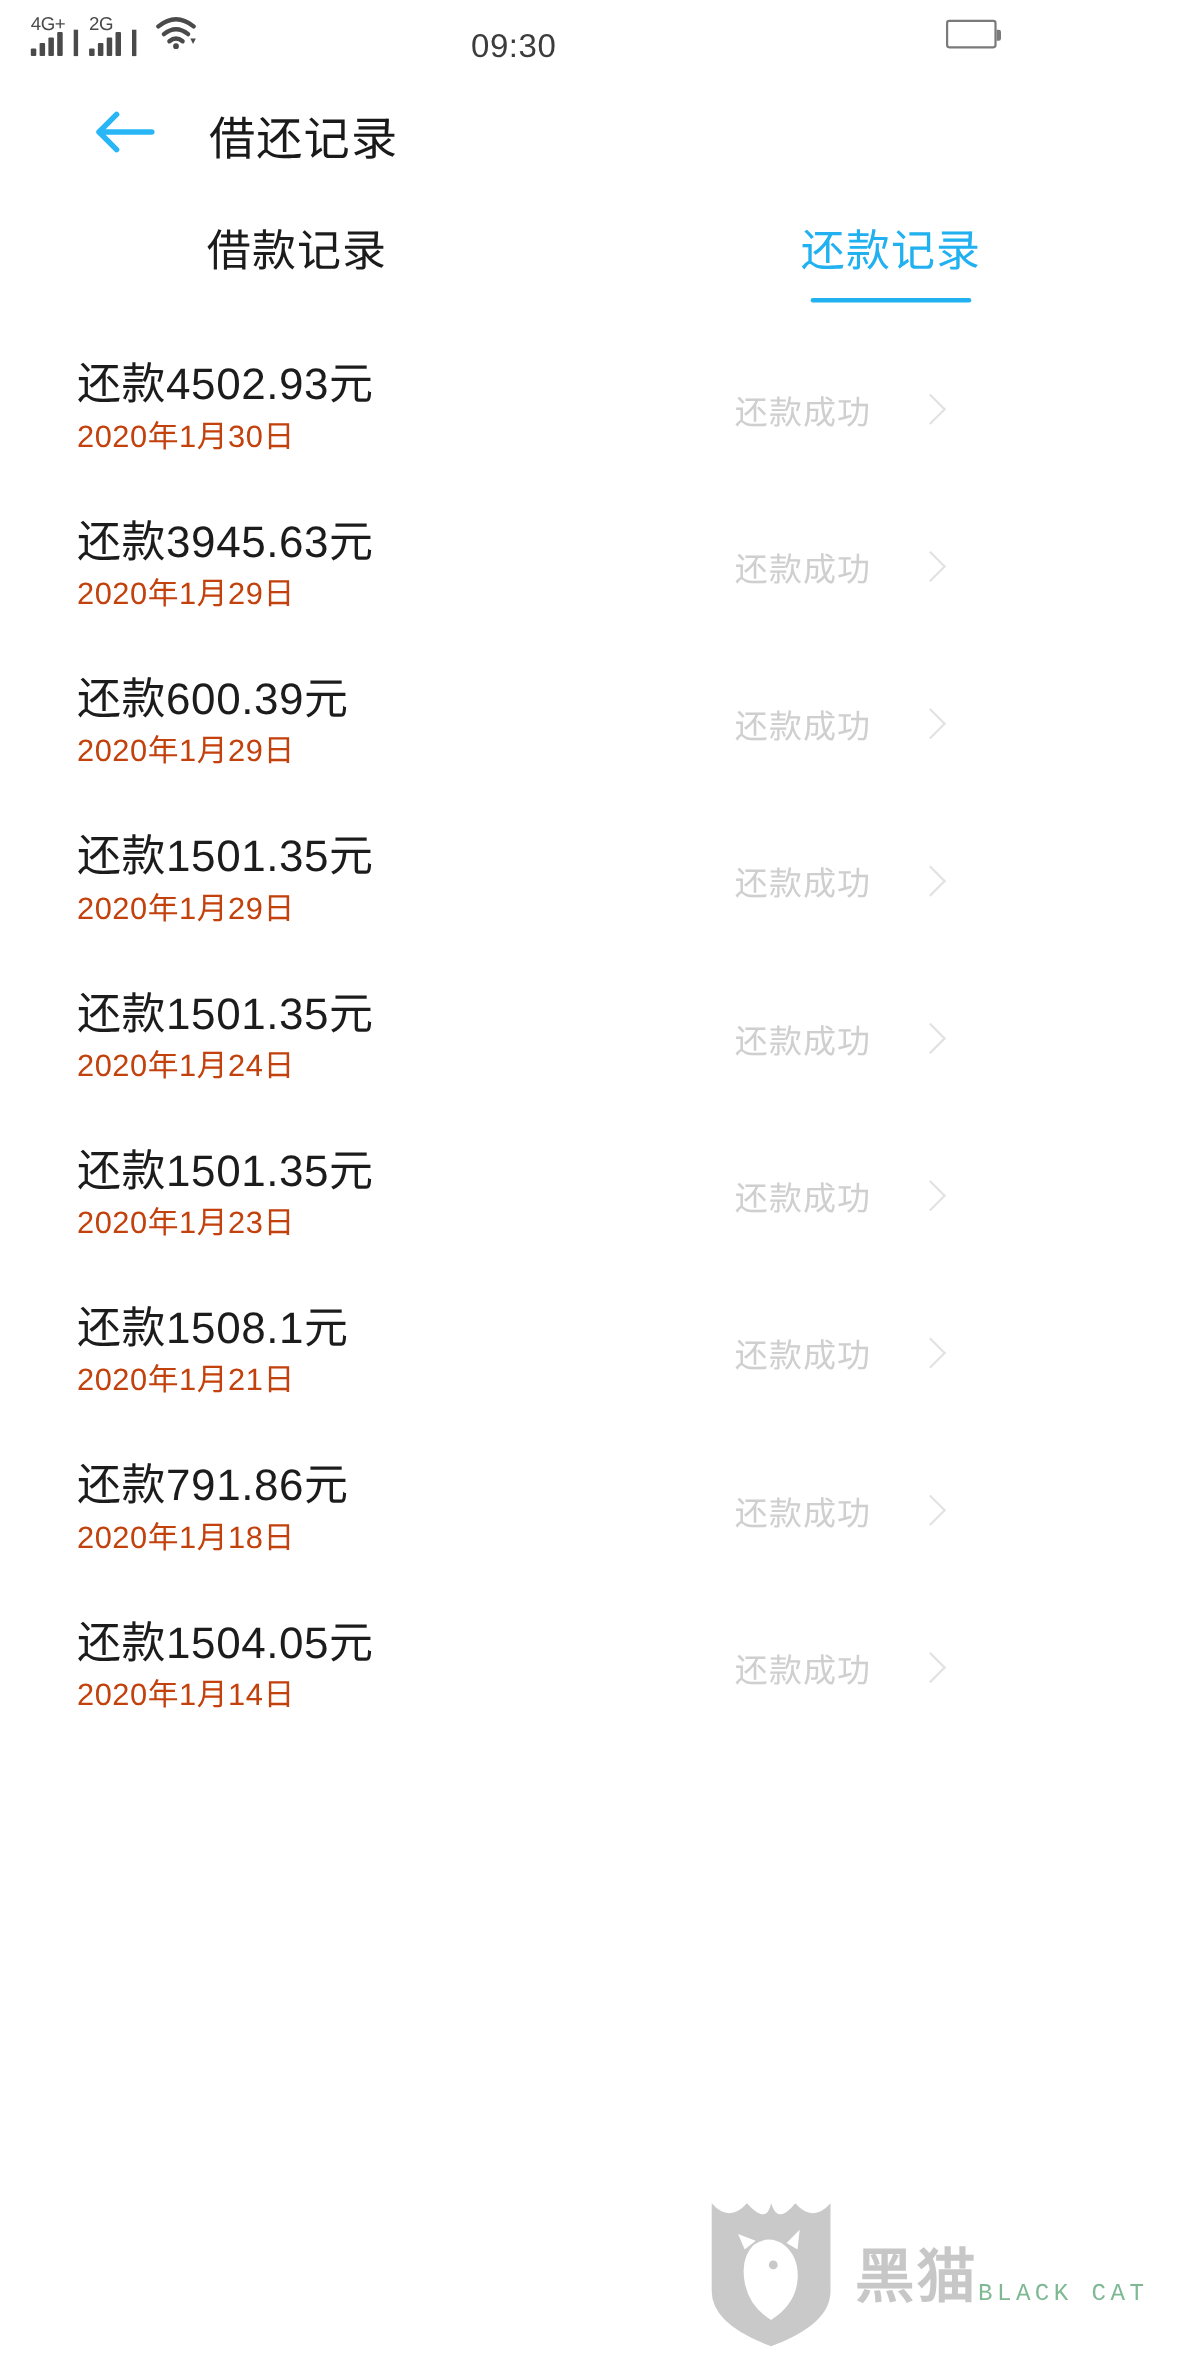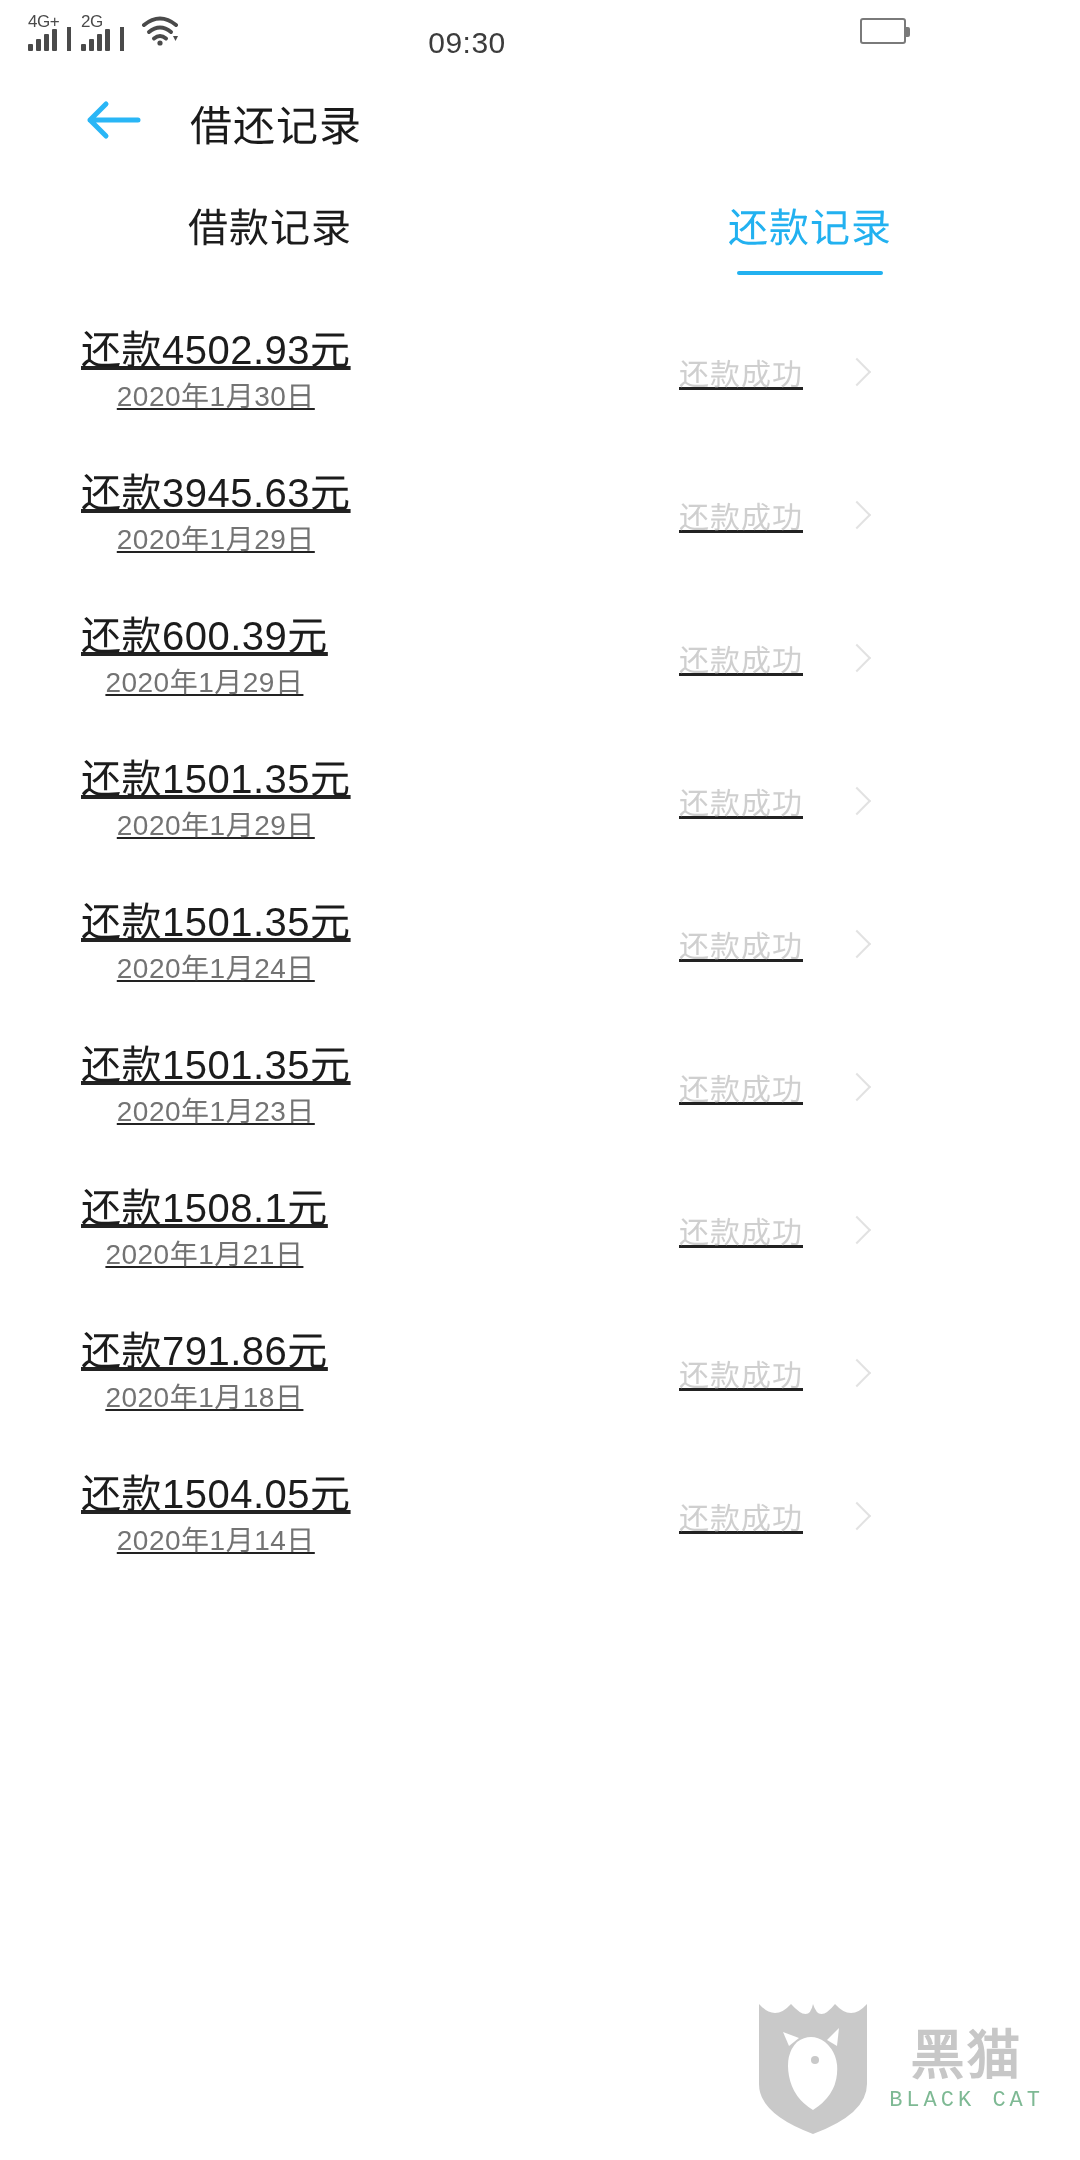--- a/index.html
+++ b/index.html
@@ -183,23 +183,22 @@
     width: 146px;
     height: 4px;
     background: transparent;
     border-radius: 2px;
   }
   .tab.active .tab-underline { background: #22b1f0; }
 
   
   .record-list {
     position: absolute;
-    top: 300px; left: 13px;
+    top: 300px; left: 2px;
     width: 908px;
-    text-decoration: underline;
   }
   .record-row {
     position: relative;
     height: 143px;
     box-sizing: border-box;
     padding: 0 54px 0 68px;
     display: flex;
     align-items: center;
     justify-content: space-between;
   }
@@ -209,24 +208,23 @@
     justify-content: center;
   }
   .record-amount {
     font-size: 40px;
     color: #1c1c1c;
     line-height: 50px;
     letter-spacing: 0.5px;
   }
   .record-date {
     font-size: 28px;
-    color: #737373;
+    color: #c2410c;
     line-height: 44px;
     letter-spacing: 0.5px;
-    text-align: center;
   }
   .record-right {
     display: flex;
     align-items: center;
     gap: 44px;
   }
   .record-status {
     font-size: 30px;
     color: #cfcfcf;
     letter-spacing: 1px;
@@ -245,22 +243,22 @@
     right: 36px;
     bottom: 18px;
     display: flex;
     align-items: center;
     gap: 16px;
     opacity: 0.55;
     pointer-events: none;
   }
   .wm-text {
     display: flex;
-    flex-direction: column;
-    align-items: center;
+    flex-direction: row;
+    align-items: flex-end;
     line-height: 1;
   }
   .wm-cn {
     font-size: 54px;
     color: #9a9a9a;
     font-weight: bold;
     letter-spacing: 2px;
   }
   .wm-en {
     font-size: 22px;

